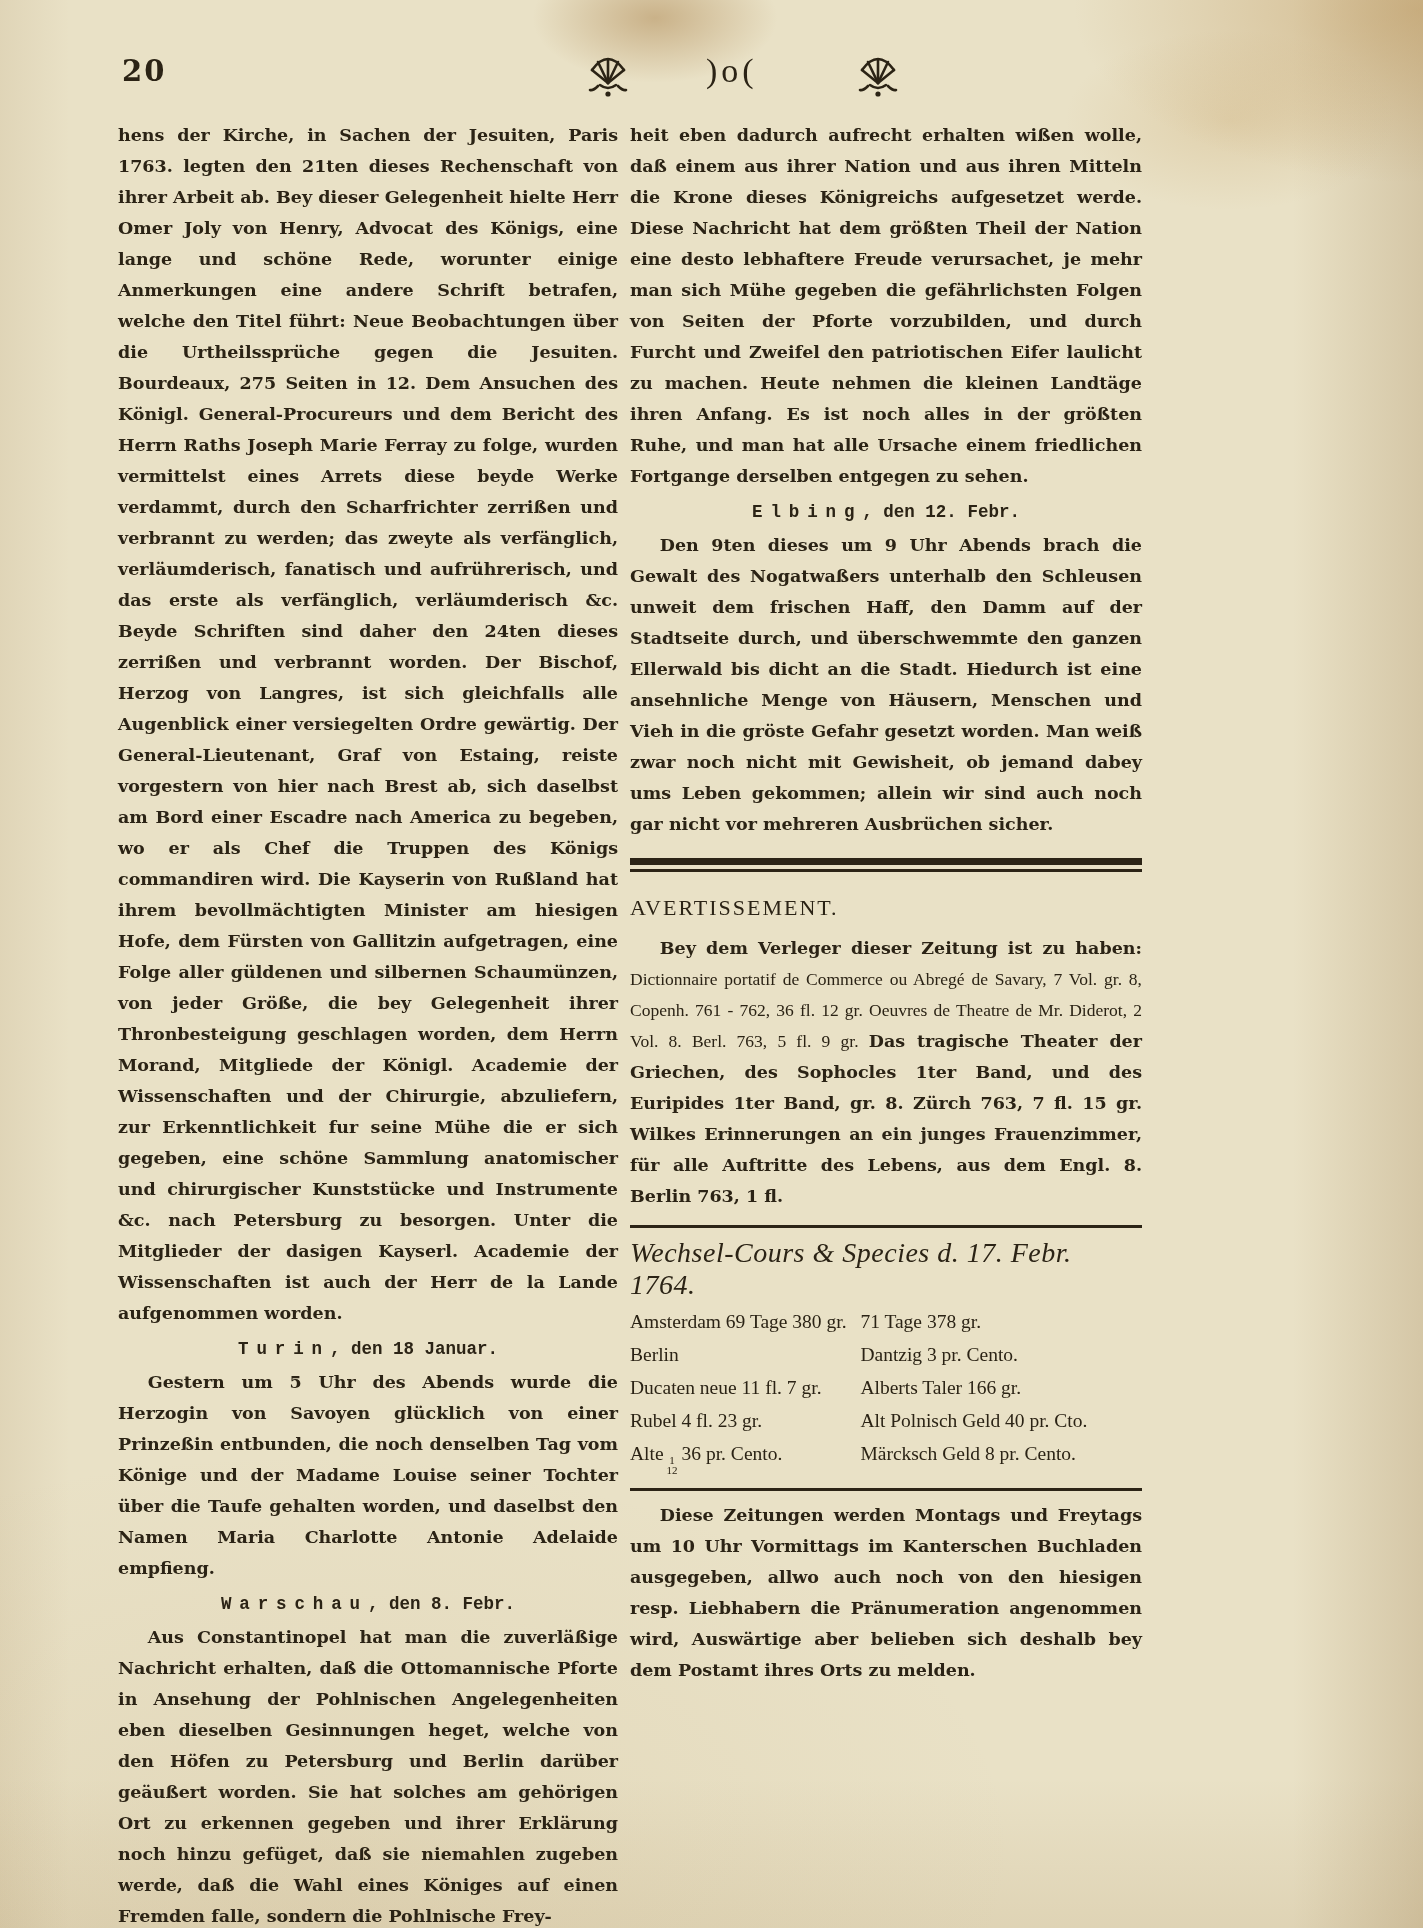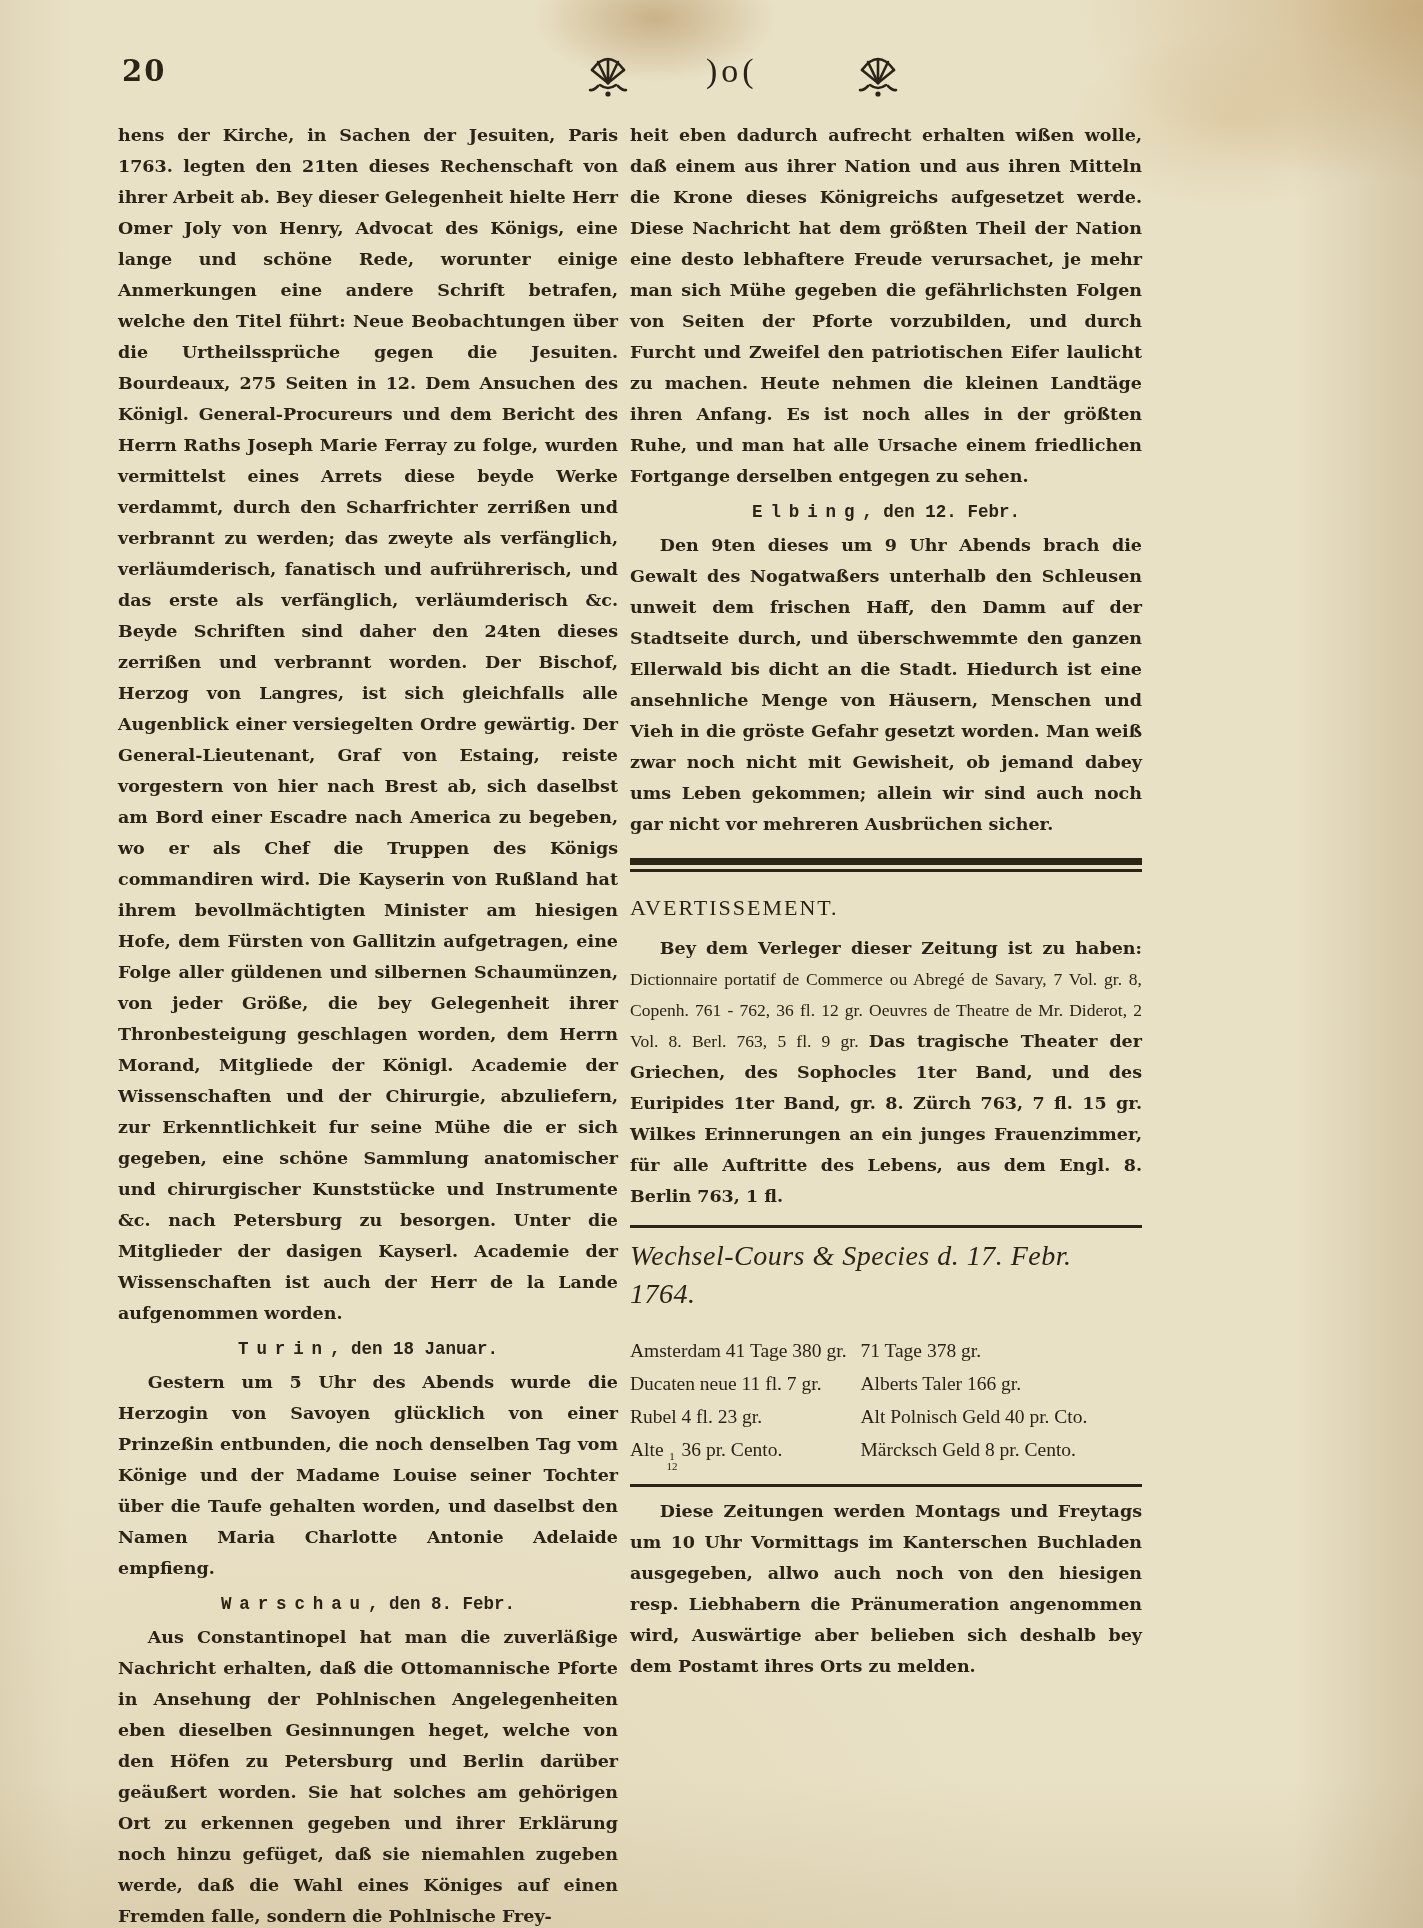--- a/index.html
+++ b/index.html
@@ -41,21 +41,21 @@
   
   .avert{font-family:"Liberation Serif", serif;font-weight:400;font-size:22px;
          letter-spacing:2px;text-align:left;margin:20px 0 10px;}
   
   .double-rule{margin:18px 0 4px;}
   .double-rule .dr-a{height:7px;background:#2c2416;}
   .double-rule .dr-b{height:3px;background:#2c2416;margin-top:4px;}
   .rule{height:3px;background:#2c2416;margin:13px 0 9px;}
   
   .cours-head{font-family:"Liberation Serif", serif;font-style:italic;font-weight:400;
-              font-size:28px;line-height:38px;letter-spacing:.5px;text-align:left;margin:4px 0 21px;}
+              font-size:28px;line-height:32px;letter-spacing:.5px;text-align:left;margin:4px 0 4px;}
   
   .xtable{font-family:"Liberation Serif", serif;font-weight:400;font-size:19.5px;line-height:33px;}
   .xrow{display:flex;}
   .xcell-l{width:45%;}
   .xcell-r{width:55%;}
   .frac{display:inline-flex;flex-direction:column;text-align:center;font-size:11px;
         line-height:10px;vertical-align:-4px;margin:0 4px 0 3px;}
 </style>
 </head>
 <body>
@@ -114,22 +114,26 @@
       <div class="double-rule">
         <div class="dr-a"></div>
         <div class="dr-b"></div>
       </div>
       <div class="avert">AVERTISSEMENT.</div>
       <p class="para indent"><span class="fraktur">Bey dem Verleger dieser Zeitung ist zu haben: </span><span class="antiqua">Dictionnaire portatif de Commerce ou Abregé de Savary, 7 Vol. gr. 8, Copenh. 761 - 762, 36 fl. 12 gr. Oeuvres de Theatre de Mr. Diderot, 2 Vol. 8. Berl. 763, 5 fl. 9 gr. </span><span class="fraktur">Das tragische Theater der Griechen, des Sophocles 1ter Band, und des Euripides 1ter Band, gr. 8. Zürch 763, 7 fl. 15 gr. Wilkes Erinnerungen an ein junges Frauenzimmer, für alle Auftritte des Lebens, aus dem Engl. 8. Berlin 763, 1 fl.</span></p>
       <div class="rule"></div>
       <div class="cours-head">Wechsel-Cours &amp; Species d. 17. Febr. 1764.</div>
       <div class="xtable">
         <div class="xrow">
-          <span class="xcell-l">Amsterdam 41 Tage 380 gr.</span>
+          <span class="xcell-l">Amsterdam 69 Tage 380 gr.</span>
           <span class="xcell-r">71 Tage 378 gr.</span>
+        </div>
+        <div class="xrow">
+          <span class="xcell-l">Berlin</span>
+          <span class="xcell-r">Dantzig 3 pr. Cento.</span>
         </div>
         <div class="xrow">
           <span class="xcell-l">Ducaten neue 11 fl. 7 gr.</span>
           <span class="xcell-r">Alberts Taler 166 gr.</span>
         </div>
         <div class="xrow">
           <span class="xcell-l">Rubel 4 fl. 23 gr.</span>
           <span class="xcell-r">Alt Polnisch Geld 40 pr. Cto.</span>
         </div>
         <div class="xrow">

